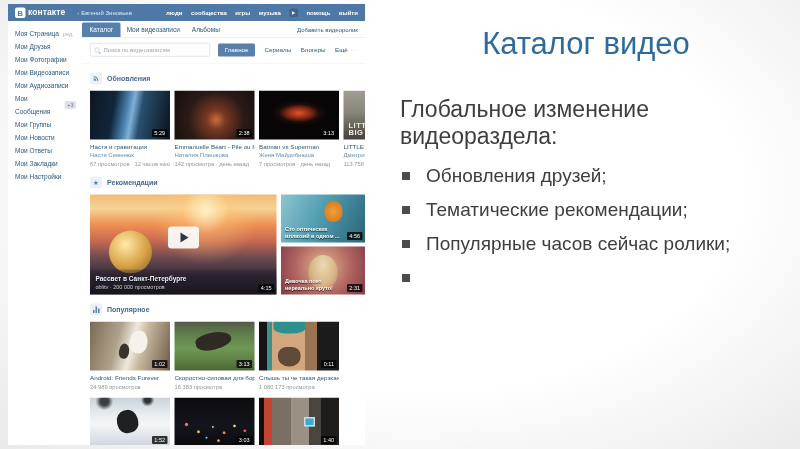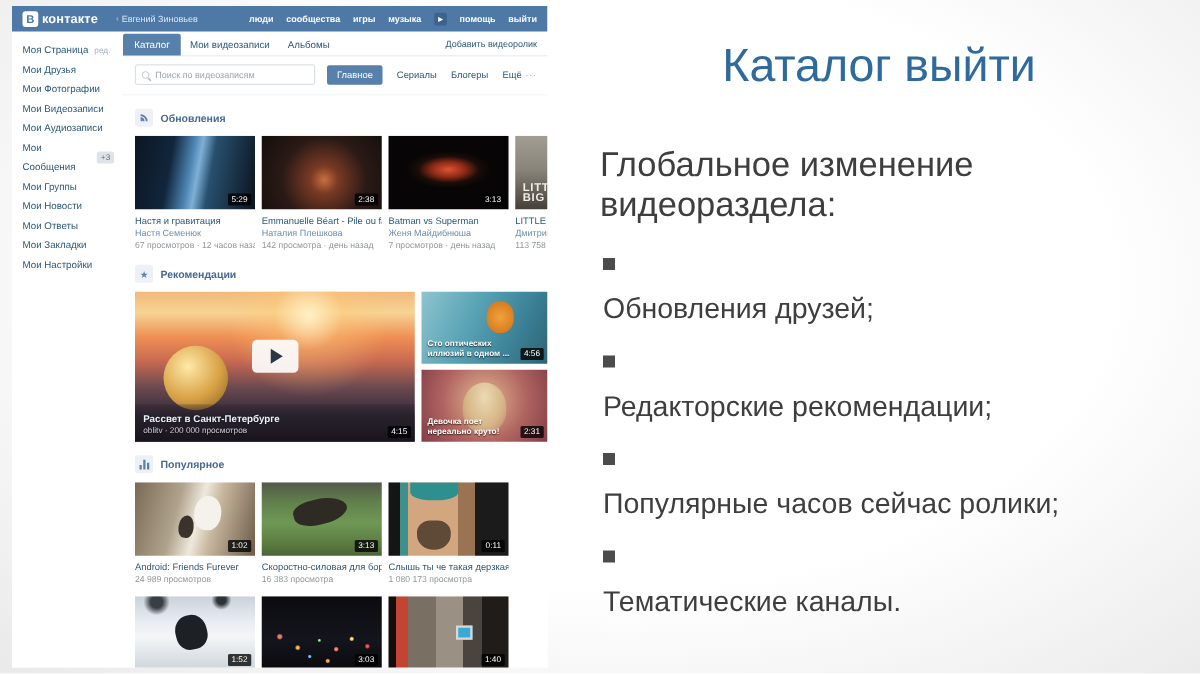--- a/index.html
+++ b/index.html
@@ -98,21 +98,21 @@
   .t-peng::after{content:'';position:absolute;left:34%;top:26%;width:42px;height:46px;background:#1d2125;border-radius:46% 46% 42% 42%;transform:rotate(-14deg);}
   .t-fire{background:radial-gradient(circle at 15% 55%,#ee7766 0 1.5%,rgba(0,0,0,0) 3%),radial-gradient(circle at 30% 70%,#ffbb55 0 1.2%,rgba(0,0,0,0) 3%),radial-gradient(circle at 48% 60%,#88ff88 0 1%,rgba(0,0,0,0) 2.5%),radial-gradient(circle at 62% 72%,#ff8866 0 1.4%,rgba(0,0,0,0) 3%),radial-gradient(circle at 75% 58%,#ffdd77 0 1.2%,rgba(0,0,0,0) 2.6%),radial-gradient(circle at 88% 68%,#ee5555 0 1%,rgba(0,0,0,0) 2.4%),radial-gradient(circle at 40% 82%,#66ccff 0 1%,rgba(0,0,0,0) 2.2%),radial-gradient(circle at 55% 88%,#ffaa55 0 1.3%,rgba(0,0,0,0) 2.8%),linear-gradient(180deg,#0b0b10 0%,#14141c 60%,#0a0a0e 100%);}
   .t-bottle{background:linear-gradient(90deg,#140d0c 0 6%,#c24432 6% 16%,#7a6f63 16% 40%,#9a9184 40% 62%,#4a443e 62% 78%,#201c1a 78% 100%);}
   .t-bottle::after{content:'';position:absolute;left:56%;top:40%;width:16px;height:13px;background:#3ba9d8;border:3px solid #d8d8d4;}
 
   
   .panel{position:absolute;left:378px;top:0;right:0;bottom:0;padding:26px 26px 0 20px;}
   .slide-title{margin:0;text-align:center;font-size:31px;font-weight:normal;color:#2f6a9d;}
   .intro{margin:34px 0 0 2px;font-size:23px;color:#3e3e3e;}
   .bullets{margin-top:15px;}
-  .bullet{display:flex;align-items:flex-start;gap:16px;margin-bottom:12px;font-size:19px;color:#3e3e3e;padding-left:4px;flex-direction:column;}
+  .bullet{display:flex;align-items:flex-start;gap:16px;margin-bottom:12px;font-size:19px;color:#3e3e3e;padding-left:4px;}
   .sq{flex:none;width:8px;height:8px;background:#4c4c4c;margin-top:7px;}
 </style>
 </head>
 <body>
 
 <div class="slide">
 
   <div class="vk-wrap">
     <div class="vk">
 
@@ -323,35 +323,34 @@
               </div>
             </div>
 
           </div>
         </div>
       </div>
     </div>
   </div>
 
   <div class="panel">
-    <h1 class="slide-title">Каталог выйти</h1>
+    <h1 class="slide-title">Каталог видео</h1>
     <p class="intro">Глобальное изменение видеораздела:</p>
     <div class="bullets">
       <div class="bullet">
           <span class="sq"></span>
           <span>Обновления друзей;</span>
         </div>
       <div class="bullet">
           <span class="sq"></span>
-          <span>Редакторские рекомендации;</span>
+          <span>Тематические рекомендации;</span>
         </div>
       <div class="bullet">
           <span class="sq"></span>
           <span>Популярные часов сейчас ролики;</span>
         </div>
       <div class="bullet">
           <span class="sq"></span>
-          <span>Тематические каналы.</span>
         </div>
     </div>
   </div>
 
 </div>
 
 </body></html>

